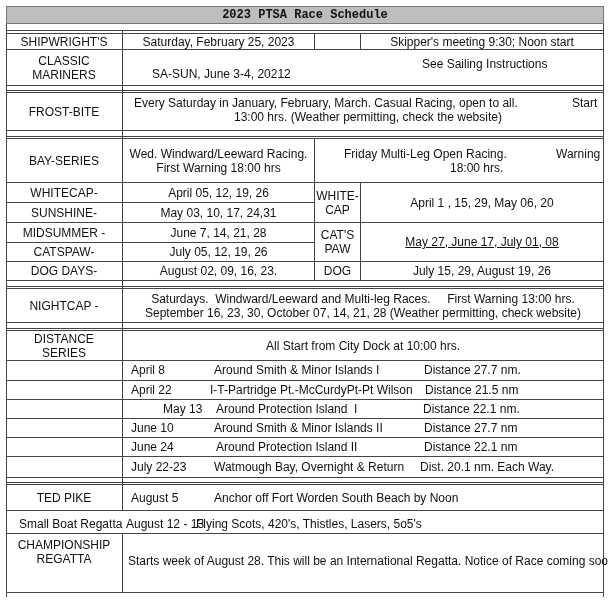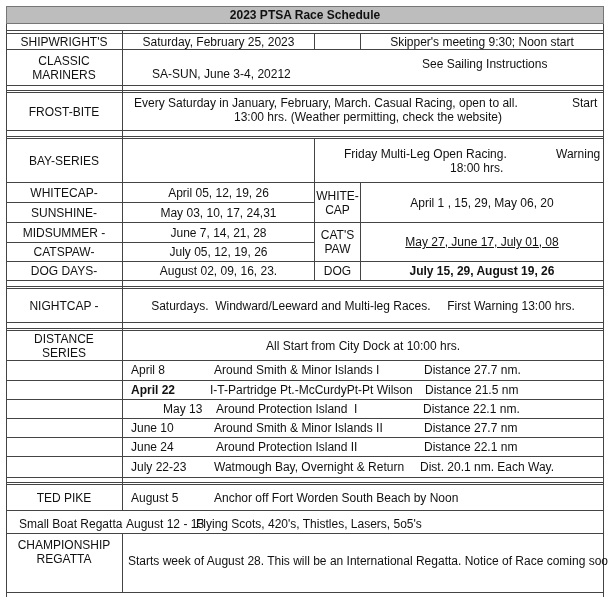--- a/index.html
+++ b/index.html
@@ -7,21 +7,21 @@
          font-family:"Liberation Sans", sans-serif; font-size:12px; color:#111; }
   .doc { position:absolute; left:6px; top:6px; width:598px; }
   .hl { position:absolute; left:0; width:598px; height:1px; background:#444; }
   .vl { position:absolute; width:1px; background:#444; }
   .cell { position:absolute; display:flex; align-items:center; justify-content:center;
           text-align:center; line-height:14px; box-sizing:border-box; }
   .bold { font-weight:normal; }
   .title-bar { position:absolute; left:0; top:0; width:598px; height:18px;
                background:#bdbdbd; border:1px solid #777; box-sizing:border-box;
                display:flex; align-items:center; justify-content:center;
-               font-weight:bold; font-size:12px; }
+               font-weight:bold; font-size:12px;font-family:Liberation Mono, monospace; }
   .t { position:absolute; white-space:nowrap; line-height:14px; }
 </style>
 </head>
 <body>
 
 <div class="doc">
 
   <div class="title-bar">2023 PTSA Race Schedule</div>
 
   <div class="vl" style="left:0; top:18px; height:573px;"></div>
@@ -78,20 +78,22 @@
   <div class="t" style="left:146px; top:61px;">SA-SUN, June 3-4, 20212</div>
   <div class="t" style="left:416px; top:51px;">See Sailing Instructions</div>
 
   <div class="cell bold" style="left:0; top:87px; width:116px; height:37px;">FROST-BITE</div>
   <div class="t" style="left:128px; top:90px;text-align:center;">Every Saturday in January, February, March.  Casual Racing, open to all.</div>
   <div class="t" style="left:566px; top:90px;">Start</div>
   <div class="t" style="left:228px; top:104px;">13:00 hrs.  (Weather permitting, check the website)</div>
 
   <div class="cell bold" style="left:0; top:133px; width:116px; height:43px;">BAY-SERIES</div>
   <div class="cell" style="left:117px; top:133px; width:191px; height:43px; flex-direction:column;">
+    <span>Wed. Windward/Leeward Racing.</span>
+    <span>First Warning 18:00 hrs</span>
   </div>
   <div class="t" style="left:338px; top:141px;">Friday Multi-Leg Open Racing.</div>
   <div class="t" style="left:550px; top:141px;">Warning</div>
   <div class="t" style="left:444px; top:155px;">18:00 hrs.</div>
 
   <div class="cell" style="left:0; top:177px; width:116px; height:19px;">WHITECAP-</div>
   <div class="cell" style="left:117px; top:177px; width:191px; height:19px;">April  05, 12, 19, 26</div>
   <div class="cell" style="left:0; top:197px; width:116px; height:19px;">SUNSHINE-</div>
   <div class="cell" style="left:117px; top:197px; width:191px; height:19px;">May  03, 10, 17, 24,31</div>
   <div class="cell" style="left:0; top:217px; width:116px; height:19px;">MIDSUMMER -</div>
@@ -105,38 +107,39 @@
     <span>WHITE-</span>
     <span>CAP</span>
   </div>
   <div class="cell" style="left:355px; top:177px; width:242px; height:39px;">April  1 , 15, 29,  May 06,  20</div>
   <div class="cell" style="left:309px; top:217px; width:45px; height:38px; flex-direction:column;">
     <span>CAT'S</span>
     <span>PAW</span>
   </div>
   <div class="cell" style="left:355px; top:217px; width:242px; height:38px;text-decoration:underline;">May 27,  June  17,  July 01, 08</div>
   <div class="cell" style="left:309px; top:256px; width:45px; height:18px;">DOG</div>
-  <div class="cell" style="left:355px; top:256px; width:242px; height:18px;font-weight:bold;">July 15, 29, August 19, 26</div>
+  <div class="cell" style="left:355px; top:256px; width:242px; height:18px;">July 15, 29, August 19, 26</div>
 
   <div class="cell" style="left:0; top:283px; width:116px; height:33px;">NIGHTCAP -</div>
   <div class="cell" style="left:117px; top:283px; width:480px; height:33px; flex-direction:column;">
     <span style="white-space:pre;">Saturdays.  Windward/Leeward and Multi-leg Races.     First Warning 13:00 hrs.</span>
+    <span>September 16,  23, 30, October 07, 14, 21, 28 (Weather permitting, check website)</span>
   </div>
 
   <div class="cell bold" style="left:0; top:325px; width:116px; height:29px; flex-direction:column;">
     <span>DISTANCE</span>
     <span>SERIES</span>
   </div>
   <div class="cell" style="left:117px; top:325px; width:480px; height:29px;">All Start from City Dock at 10:00 hrs.</div>
 
   <div class="t" style="left:125px; top:357px;">April 8</div>
   <div class="t" style="left:208px; top:357px;">Around Smith &amp; Minor Islands I</div>
   <div class="t" style="left:418px; top:357px;">Distance 27.7 nm.</div>
 
-  <div class="t" style="left:125px; top:377px;font-weight:bold;">April 22</div>
+  <div class="t" style="left:125px; top:377px;">April 22</div>
   <div class="t" style="left:204px; top:377px;">I-T-Partridge Pt.-McCurdyPt-Pt Wilson</div>
   <div class="t" style="left:419px; top:377px;">Distance 21.5 nm</div>
 
   <div class="t" style="left:125px; top:396px;margin-left:32px;">May 13</div>
   <div class="t" style="left:210px; top:396px; white-space:pre;">Around Protection Island  I</div>
   <div class="t" style="left:417px; top:396px;">Distance 22.1 nm.</div>
 
   <div class="t" style="left:125px; top:415px;">June 10</div>
   <div class="t" style="left:208px; top:415px;">Around Smith &amp; Minor Islands II</div>
   <div class="t" style="left:418px; top:415px;">Distance 27.7 nm</div>

